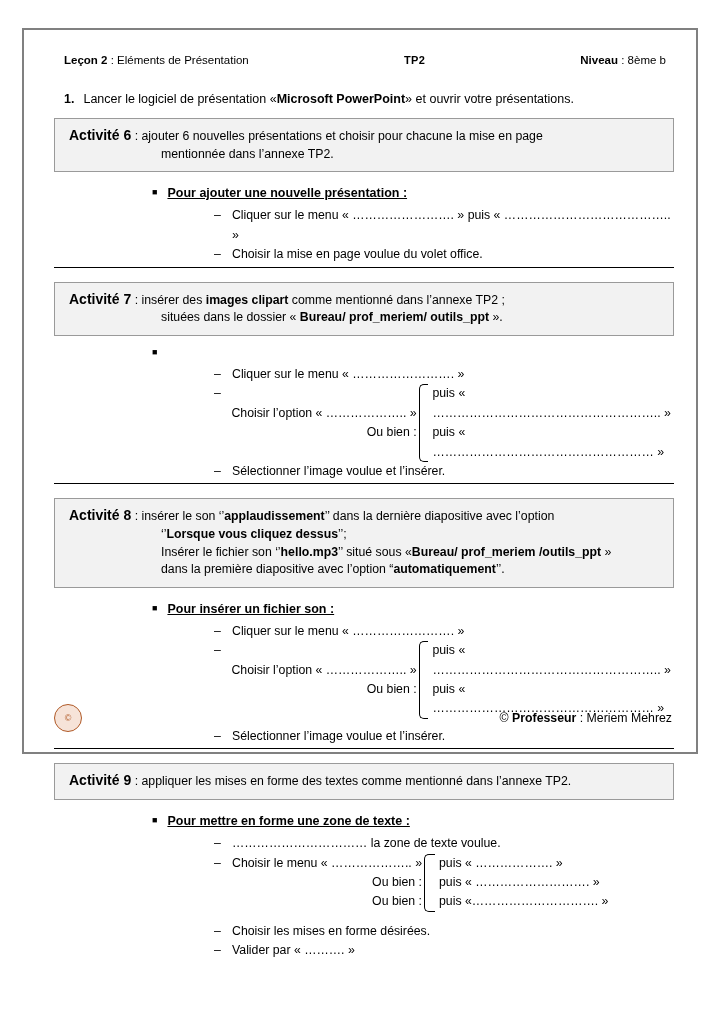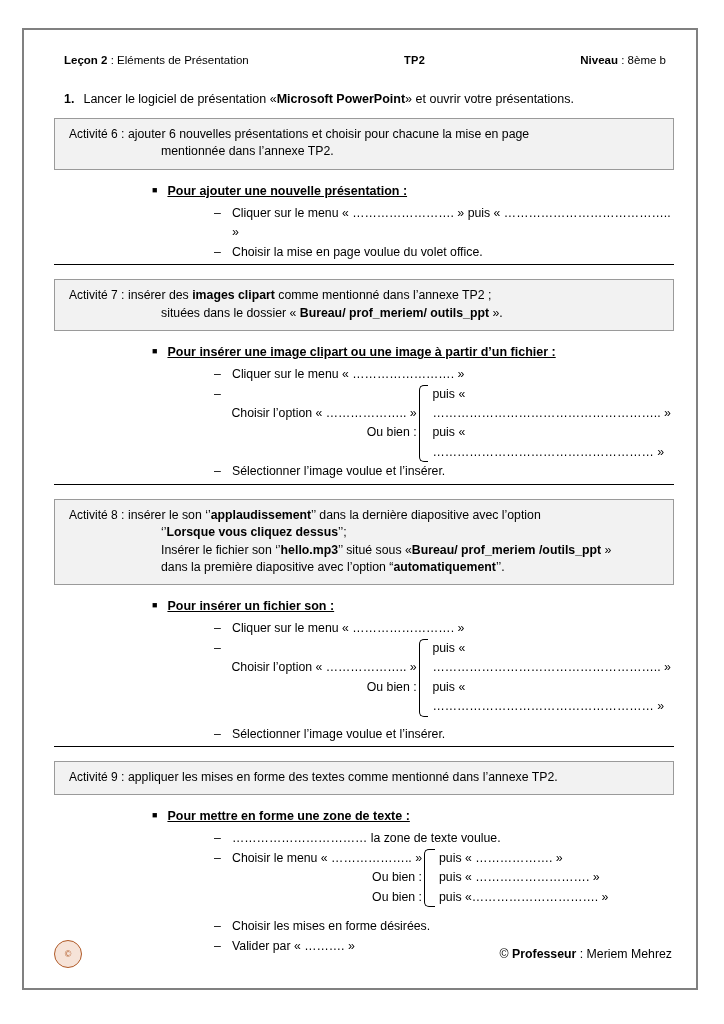--- a/index.html
+++ b/index.html
@@ -12,21 +12,21 @@
     height: 1024px;
     font-family: "Liberation Sans", sans-serif;
     color: #000000;
     position: relative;
   }
   .page {
     position: absolute;
     left: 22px;
     top: 28px;
     width: 676px;
-    height: 962px;
+    height: 726px;
     border: 2px solid #808080;
     box-sizing: border-box;
     background: #ffffff;
   }
   .inner {
     position: absolute;
     left: 30px;
     top: 12px;
     right: 22px;
     bottom: 10px;
@@ -67,22 +67,22 @@
   }
   .block.first { border-top: none; margin-top: 12px; padding-top: 0;}
   .act-box {
     border: 1px solid #9a9a9a;
     background: #f2f2f2;
     padding: 7px 10px 8px 14px;
     font-size: 12.3px;
     line-height: 1.42;
   }
   .act-title {
-    font-weight: normal;
-    font-size: 12px;
+    font-weight: bold;
+    font-size: 14px;
   }
   .act-body { display: inline; }
   .act-cont {
     display: block;
     padding-left: 92px;
     text-indent: 0;
   }
 
   
   .sub {
@@ -201,21 +201,20 @@
     </div>
 
     <div class="block">
       <div class="act-box">
         <span class="act-title">Activité 7</span><span> : </span><span>insérer des </span><b>images clipart</b><span> comme mentionné dans l’annexe TP2 ;</span>
         <span class="act-cont"><span>situées dans le dossier « </span><b>Bureau/ prof_meriem/ outils_ppt</b><span> ».</span></span>
       </div>
 
       <div class="sub">
         <span class="sq">■</span>
-        <span class="txt">Pour insérer une image clipart ou une image à partir d’un fichier :</span>
       </div>
 
       <div class="items">
         <div class="item">
           <span class="dash">–</span>
           <span>Cliquer sur le menu « ……………………. »</span>
         </div>
         <div class="item">
           <span class="dash">–</span>
           <div class="brace-row">

